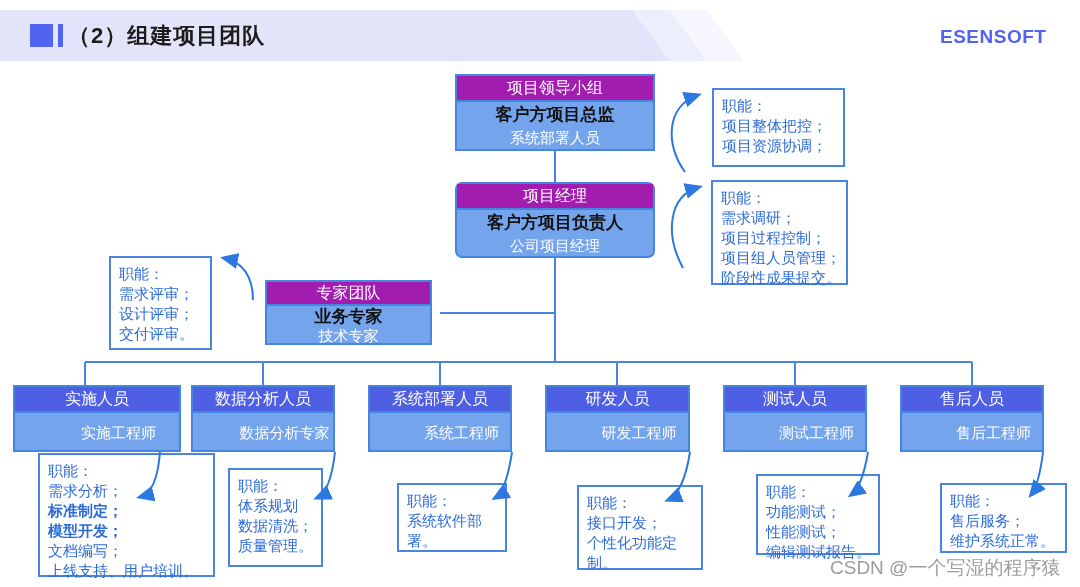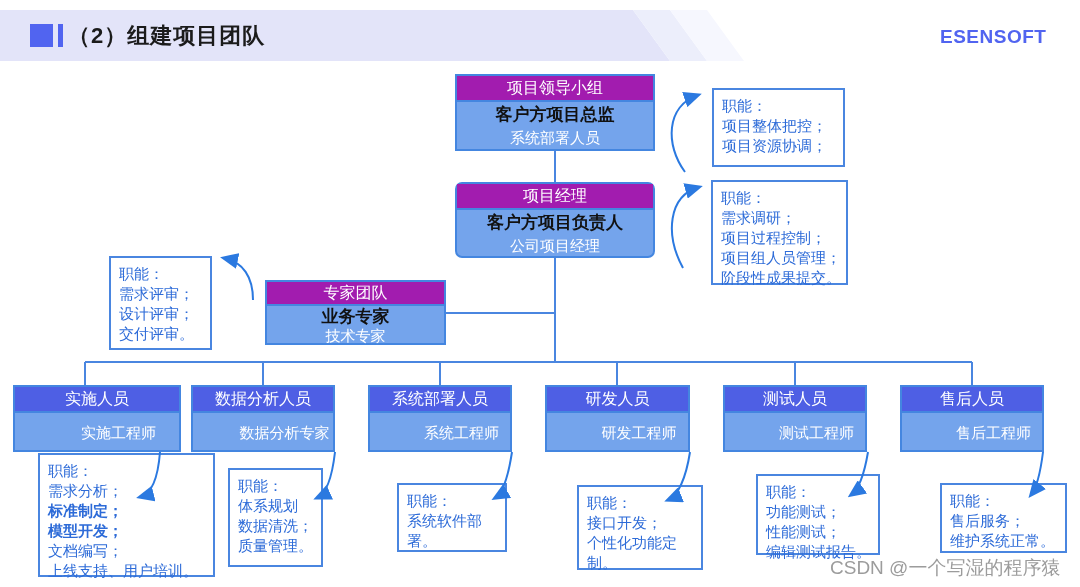--- a/index.html
+++ b/index.html
@@ -71,21 +71,21 @@
     <div class="l1">客户方项目总监</div>
     <div class="l2">系统部署人员</div>
   </div>
 
   <div class="orgbox" style="left:455px;top:182px;width:200px;height:76px;border-radius:7px;">
     <div class="hd">项目经理</div>
     <div class="l1">客户方项目负责人</div>
     <div class="l2">公司项目经理</div>
   </div>
 
-  <div class="orgbox" style="left:265px;top:280px;width:181px;height:65px;">
+  <div class="orgbox" style="left:265px;top:280px;width:167px;height:65px;">
     <div class="hd" style="height:22px;line-height:22px;">专家团队</div>
     <div class="l1" style="line-height:21px;">业务专家</div>
     <div class="l2" style="line-height:18px;">技术专家</div>
   </div>
 
   <div class="teambox" style="left:13px;top:385px;width:168px;height:67px;">
     <div class="hd">实施人员</div>
     <div class="role">实施工程师</div>
   </div>
   <div class="teambox" style="left:191px;top:385px;width:144px;height:67px;">

